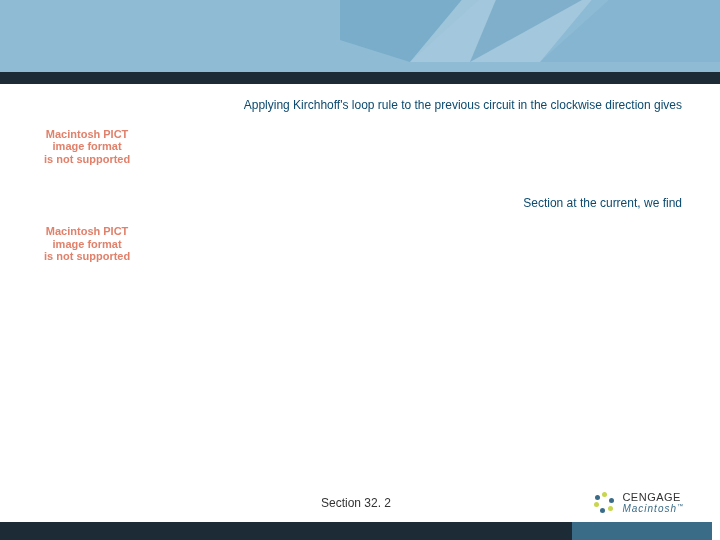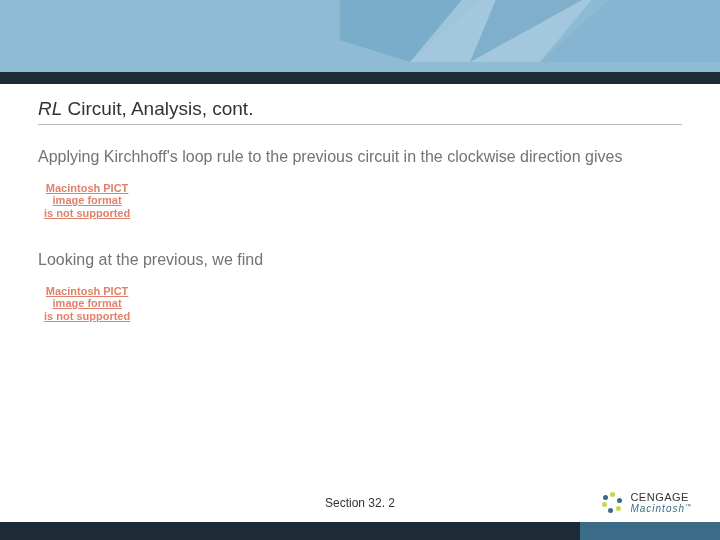--- a/index.html
+++ b/index.html
@@ -9,38 +9,37 @@
   
   .top-band { width: 100%; height: 72px; background: #8fbbd5; position: relative; overflow: hidden; }
   .top-band svg { position: absolute; right: -40px; top: -10px; }
 
   
   .dark-bar { width: 100%; height: 12px; background: #1d2b36; }
 
   .content { padding: 14px 38px 0 38px; }
   .title { font-style: italic; font-size: 19px; color: #333; border-bottom: 1px solid #bbb; padding-bottom: 4px; margin-bottom: 22px; font-weight: normal; }
   .title .nonital { font-style: normal; }
-  .body-text { font-size: 16px; color: #737373; line-height: 1.3; margin-bottom: 10px; }
+  .body-text { font-size: 12px; color: #0c4a6e; line-height: 1.3; margin-bottom: 10px; text-align: right; }
 
   .pict-placeholder {
     display: inline-block;
     color: #e0816b;
     font-family: Arial, sans-serif;
     font-size: 11px;
     font-weight: bold;
     line-height: 1.15;
     text-align: center;
     padding: 2px 0;
     margin: 2px 0 28px 6px;
-    text-decoration: underline;
   }
 
   .footer {
     position: absolute;
-    left: 0; right: 0; bottom: 0;
+    left: 0; right: 8px; bottom: 0;
     height: 54px;
   }
   .section {
     position: absolute;
     left: 50%; transform: translateX(-50%);
     bottom: 30px;
     font-size: 12px; color: #333;
   }
   .foot-dark {
     position: absolute; left: 0; right: 0; bottom: 0; height: 18px; background: #1d2b36;
@@ -71,33 +70,30 @@
     <svg width="420" height="100" viewBox="0 0 420 100">
       <polygon points="0,0 150,0 70,72 0,50" fill="#6fa6c5" opacity="0.7"></polygon>
       <polygon points="130,0 280,0 200,72 70,72" fill="#a8cadd" opacity="0.8"></polygon>
       <polygon points="260,0 420,0 420,72 200,72" fill="#7fb1cf" opacity="0.6"></polygon>
       <polygon points="160,0 260,0 130,72" fill="#5e98ba" opacity="0.5"></polygon>
     </svg>
   </div>
   <div class="dark-bar"></div>
 
   <div class="content">
-    <h2 class="title">
-      <span>RL</span><span class="nonital"> Circuit, Analysis, cont.</span>
-    </h2>
 
     <p class="body-text">Applying Kirchhoff's loop rule to the previous circuit in the clockwise direction gives</p>
 
     <div class="pict-placeholder">
       <div>Macintosh PICT</div>
       <div>image format</div>
       <div>is not supported</div>
     </div>
 
-    <p class="body-text">Looking at the previous, we find</p>
+    <p class="body-text">Section at the current, we find</p>
 
     <div class="pict-placeholder">
       <div>Macintosh PICT</div>
       <div>image format</div>
       <div>is not supported</div>
     </div>
   </div>
 
   <div class="footer">
     <div class="section">Section  32. 2</div>

